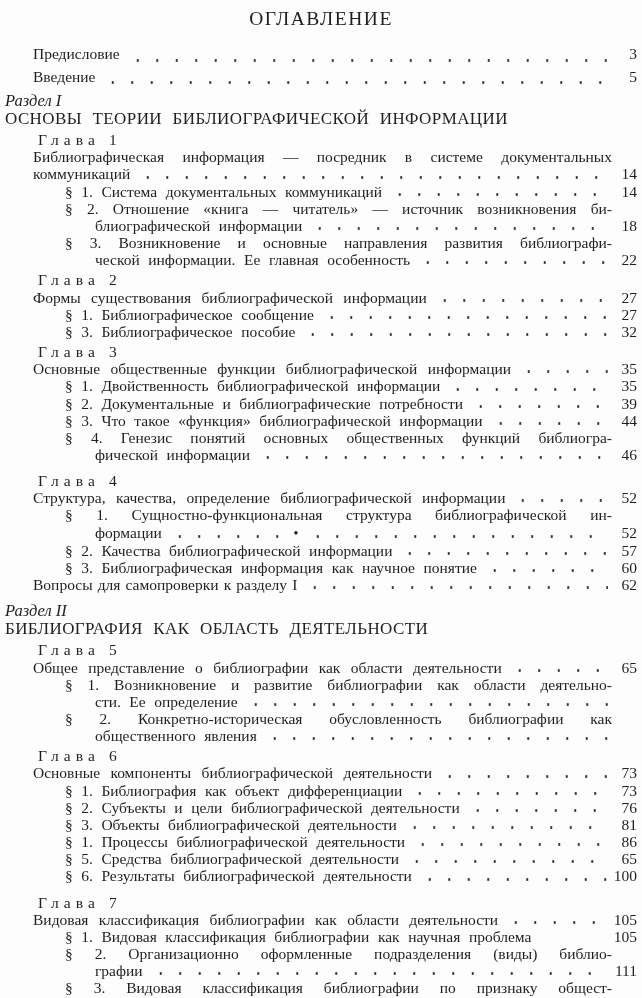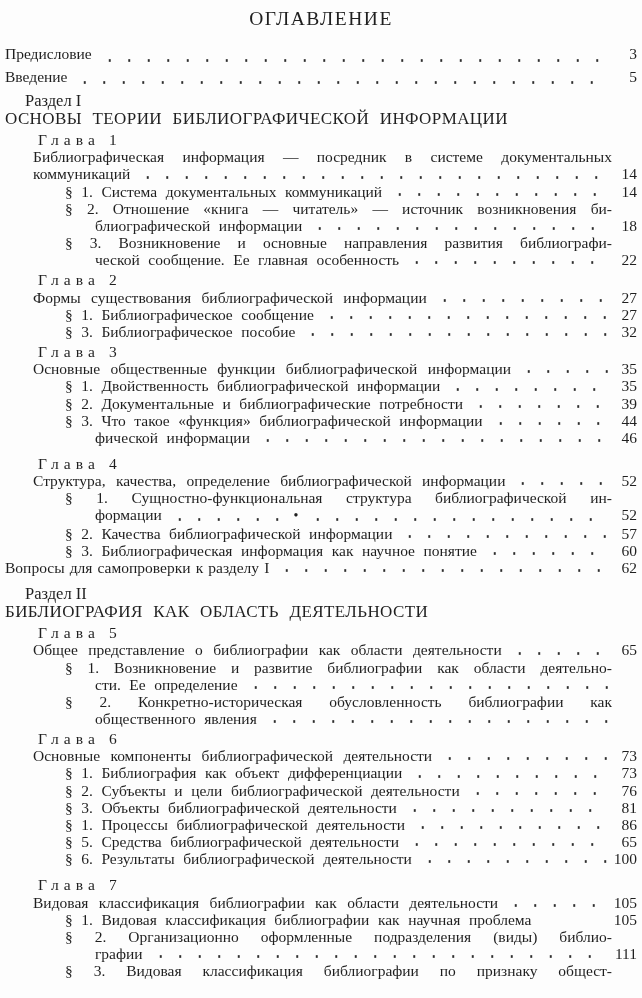--- a/index.html
+++ b/index.html
@@ -33,31 +33,31 @@
   .rows { }
   .row {
     display: flex;
     align-items: baseline;
     line-height: 17.15px;
     white-space: nowrap;
   }
   .rows .row:nth-child(-n+2) { line-height: 22.5px; }
   .row .text { white-space: nowrap; }
 
-  .razdel { font-size: 16.5px; margin-top: 4px; margin-left: 20px; }
+  .razdel { font-style: italic; font-size: 16.5px; margin-top: 4px; }
   .caps   { font-size: 17px; line-height: 19px; letter-spacing: 0.4px; gap: 40px; }
   .caps .text { word-spacing: 0.35em; }
   .glava  { padding-left: 33px; margin-top: 3px; }
   .glava .text { letter-spacing: 0.33em; }
   .chapter, .chapter-wrap, .chapter-cont { padding-left: 28px; }
   .chapter .text, .chapter-cont .text { word-spacing: 0.42em; }
   .para, .para-wrap { padding-left: 60px; }
   .para-cont { padding-left: 90px; justify-content: center; }
   .para .text, .para-cont .text { word-spacing: 0.3em; }
-  .top .text { word-spacing: 0.08em; }
+  .top .text { word-spacing: 0.08em; margin-left: 28px; }
 
   .gap { margin-top: 9px; }
 
   .wrap { padding-right: 25px; }
   .wrap .text {
     white-space: normal;
     width: 100%;
     text-align: justify;
     text-align-last: justify;
     word-spacing: 0.05em;
@@ -141,21 +141,21 @@
     <span class="text">блиографической информации</span>
     <span class="leader"></span>
 
     <span class="page-num">18</span>
   </div>
       <div class="row para-wrap wrap">
     <span class="text">§ 3. Возникновение и основные направления развития библиографи-</span>
 
   </div>
       <div class="row para-cont">
-    <span class="text">ческой сообщение. Ее главная особенность</span>
+    <span class="text">ческой информации. Ее главная особенность</span>
     <span class="leader"></span>
 
     <span class="page-num">22</span>
   </div>
       <div class="row glava">
     <span class="text">Глава 2</span>
     <span class="leader blank"></span>
 
     <span class="page-num"></span>
   </div>
@@ -199,20 +199,24 @@
     <span class="text">§ 2. Документальные и библиографические потребности</span>
     <span class="leader"></span>
 
     <span class="page-num">39</span>
   </div>
       <div class="row para">
     <span class="text">§ 3. Что такое «функция» библиографической информации</span>
     <span class="leader"></span>
 
     <span class="page-num">44</span>
+  </div>
+      <div class="row para-wrap wrap">
+    <span class="text">§ 4. Генезис понятий основных общественных функций библиогра-</span>
+
   </div>
       <div class="row para-cont">
     <span class="text">фической информации</span>
     <span class="leader"></span>
 
     <span class="page-num">46</span>
   </div>
       <div class="row glava gap">
     <span class="text">Глава 4</span>
     <span class="leader blank"></span>

